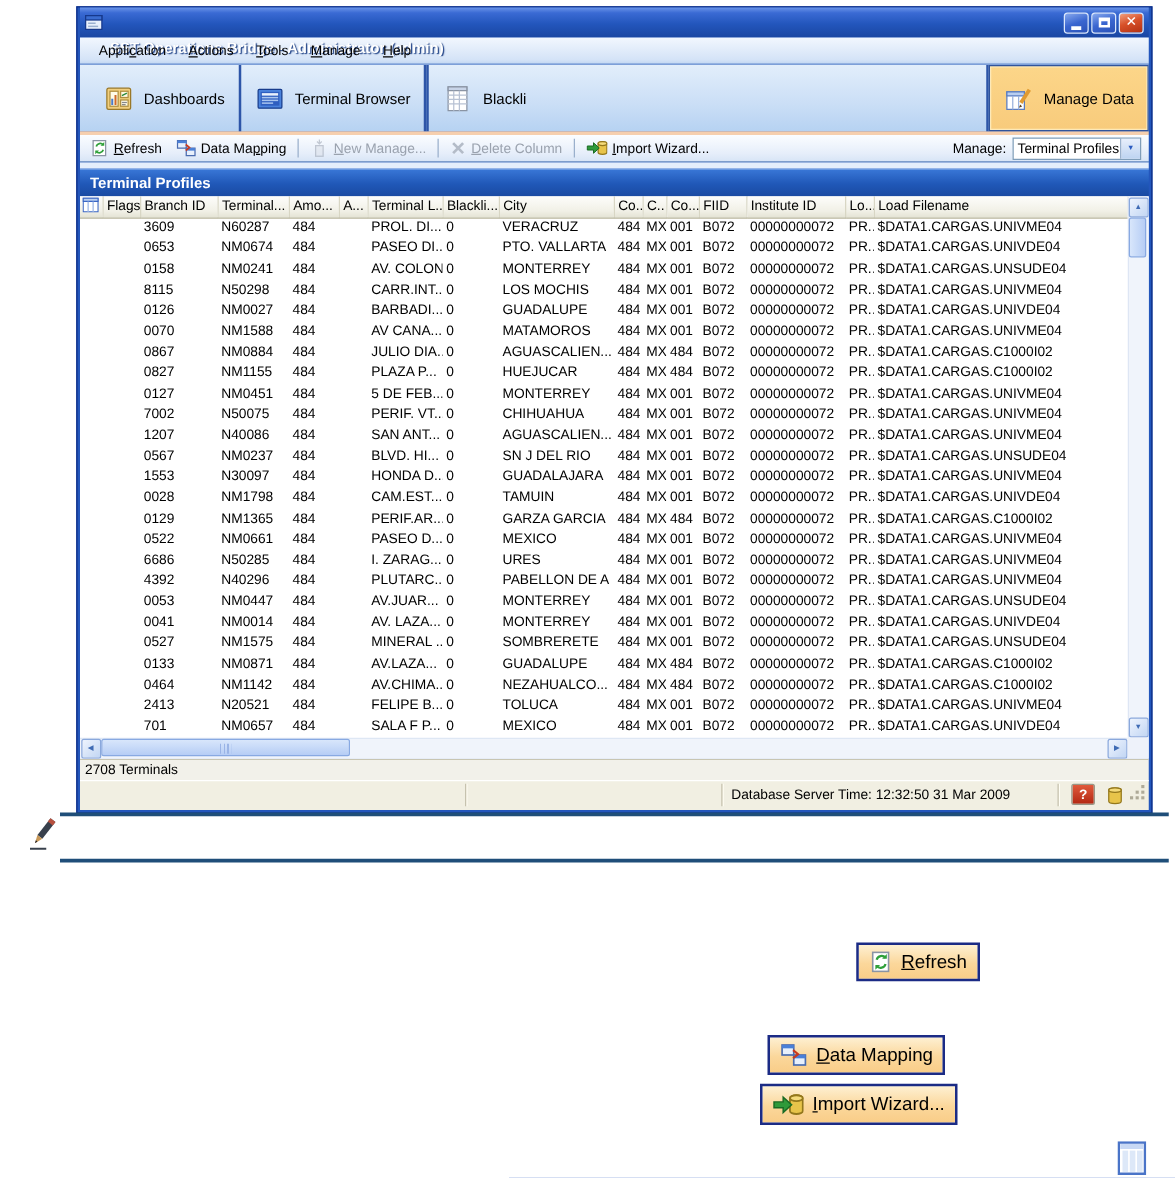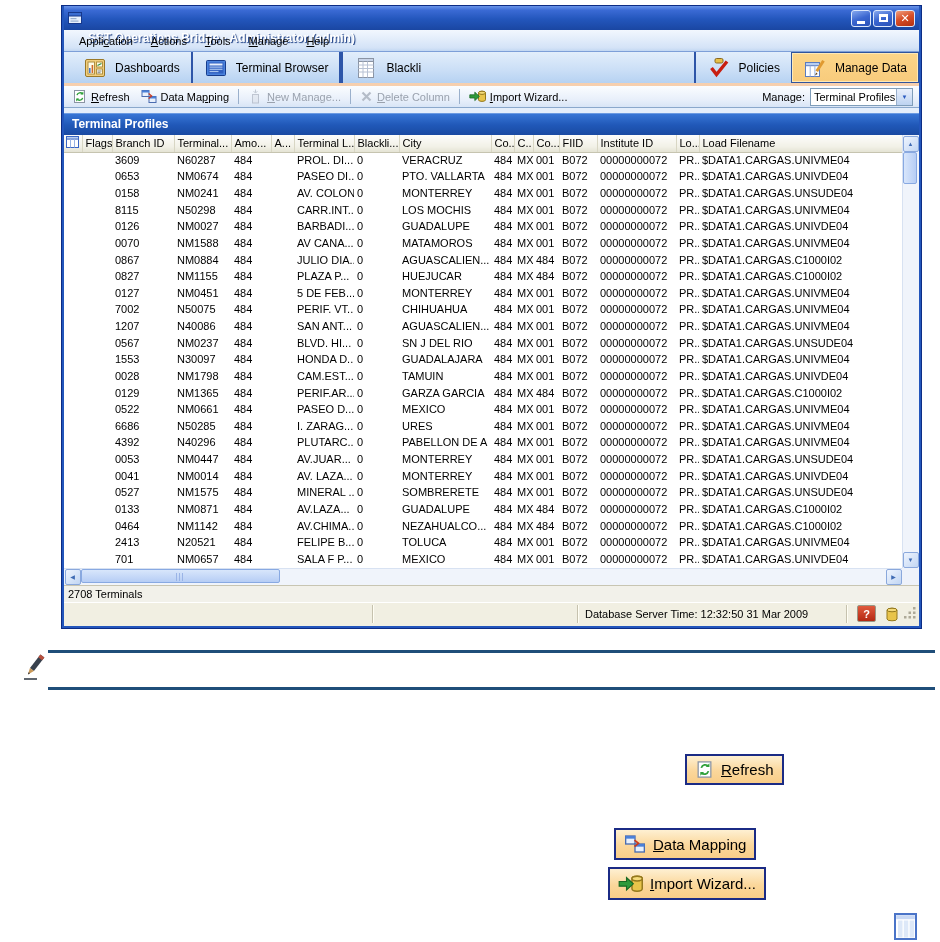--- a/index.html
+++ b/index.html
@@ -25,21 +25,21 @@
   .glyph-min { width:8px; height:3px; background:#fff; margin-top:8px; }
   .glyph-max { width:9px; height:8px; border:2px solid #fff; border-top-width:3px; }
 
   
   .menubar { height:21px; background:linear-gradient(180deg,#f2f7fe 0%,#d4e3f7 85%,#c2d7f2 100%);
              display:flex; align-items:center; padding-left:6px; font-size:11px; }
   .menu-item { padding:2px 9px; }
   .mn { text-decoration:underline; }
 
   
-  .toolbar { height:32px; background:linear-gradient(180deg,#e2eefb 0%,#cadef6 60%,#b6d2f2 100%);
+  .toolbar { height:54px; background:linear-gradient(180deg,#e2eefb 0%,#cadef6 60%,#b6d2f2 100%);
              border-top:1px solid #7d9fd8; display:flex; align-items:stretch; padding-left:8px; }
   .tab { display:flex; align-items:center; gap:8px; padding:0 11px; font-size:12px; white-space:nowrap; }
   .tsep { width:2px; background:#2d55a8; }
   .tab.selected { background:linear-gradient(180deg,var(--selected-tab,#fcd689) 0%,#f8cb7c 100%);
                   border:1px solid #30549c; box-shadow:inset 0 0 0 1px #fde9b8; }
   .right-tabs { margin-left:auto; display:flex; align-items:stretch; }
   .salmon-strip { height:3px; background:#f6cfae; }
 
   
   .subtoolbar { height:22px; background:linear-gradient(180deg,#fbfdff 0%,#e6eefa 70%,#d8e5f6 100%);
@@ -182,29 +182,20 @@
           <svg width="24" height="24" viewBox="0 0 24 24">
               <rect x="4.5" y="2.5" width="15" height="19" fill="#fff" stroke="#8a94a4"></rect>
               <rect x="4.5" y="2.5" width="15" height="3" fill="#c8d4e8" stroke="#8a94a4"></rect>
               <path d="M9 5.5 V21.5 M13.5 5.5 V21.5 M4.5 9 H19.5 M4.5 12.5 H19.5 M4.5 16 H19.5" stroke="#b8c2d4" stroke-width="1" fill="none"></path>
             </svg>
         </span>
         <span>Blackli</span>
       </div>
       <div class="right-tabs">
         <div class="tsep"></div>
-        <div class="tab">
-          <span class="icon">
-            <svg width="24" height="24" viewBox="0 0 24 24">
-                <rect x="8" y="2.5" width="8" height="4.5" rx="1.5" fill="#e8c048" stroke="#8a6820"></rect>
-                <path d="M4.5 12 L9.5 18.5 L20 5.5" stroke="#c81e10" stroke-width="3.4" fill="none"></path>
-              </svg>
-          </span>
-          <span>Policies</span>
-        </div>
         <div class="tab selected">
           <span class="icon">
             <svg width="24" height="24" viewBox="0 0 24 24">
                 <rect x="2.5" y="6.5" width="14" height="14" fill="#fff" stroke="#5a7cc0"></rect>
                 <rect x="2.5" y="6.5" width="14" height="3.2" fill="#b8cef0" stroke="#5a7cc0"></rect>
                 <path d="M7.2 9.7 V20.5 M11.9 9.7 V20.5" stroke="#9ab2dc" stroke-width="1"></path>
                 <path d="M13.7 15.3 L20.5 4.8" stroke="#e09a30" stroke-width="3"></path>
                 <path d="M13.2 16.6 l-1.1 2.6 2.6 -1.1 z" fill="#604018"></path>
               </svg>
           </span>

